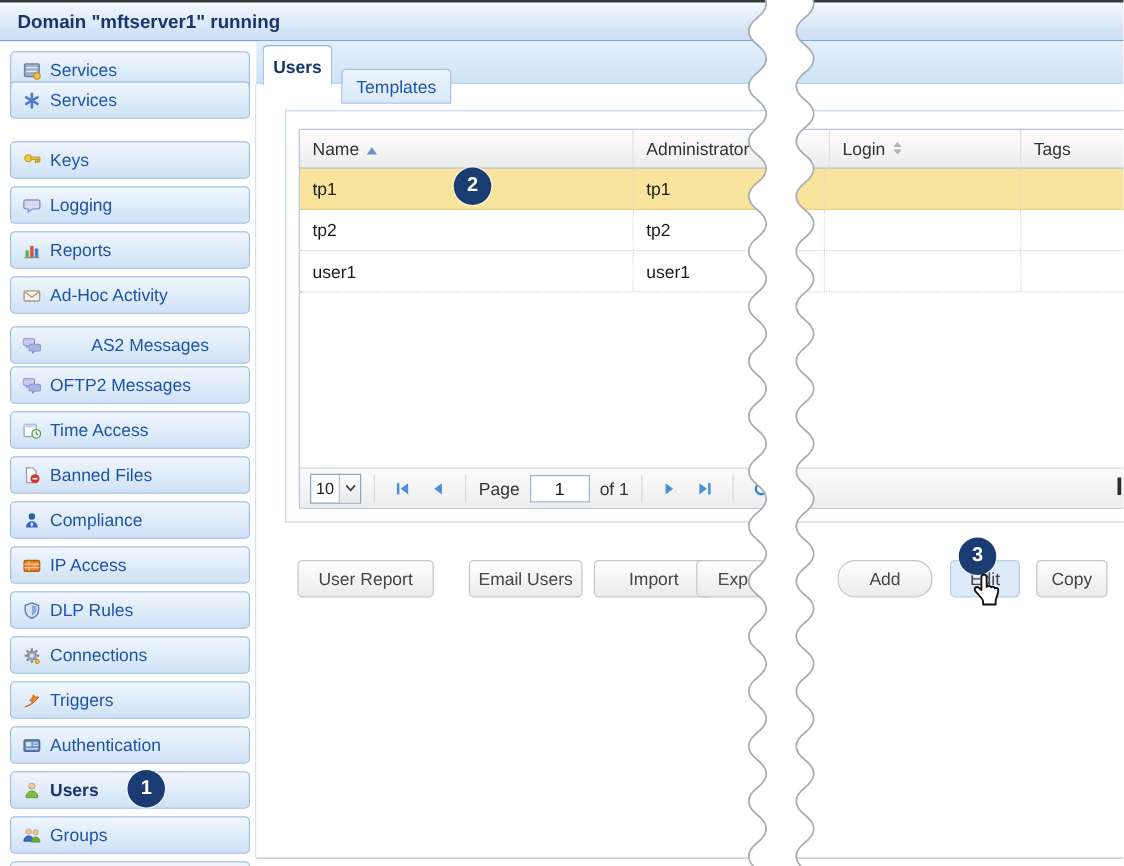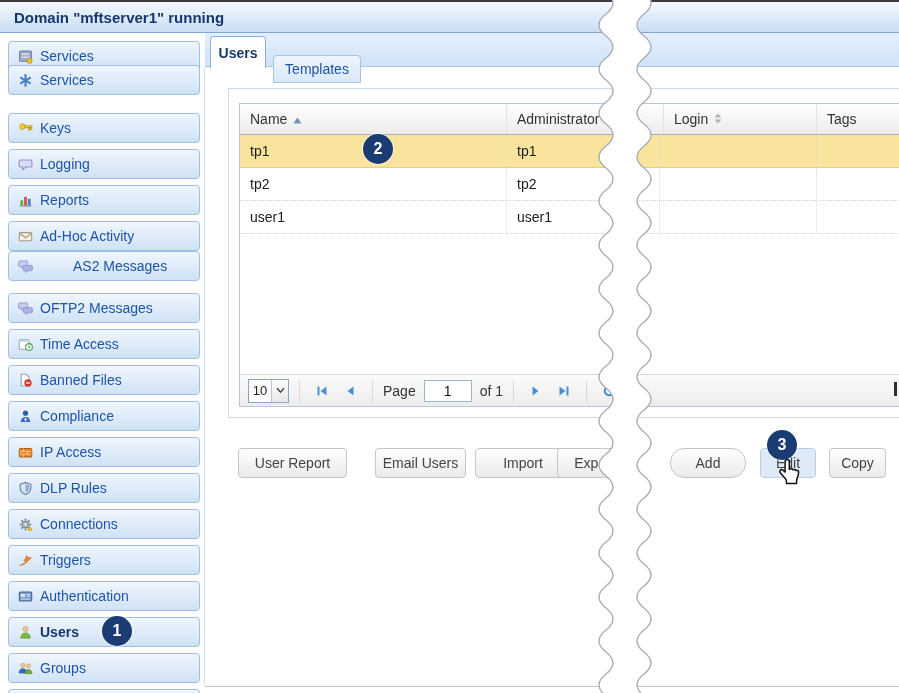--- a/index.html
+++ b/index.html
@@ -139,21 +139,21 @@
       </div>
       <div class="side-item" style="top: 221px;">
         <span class="ic">
           <svg width="15" height="15" viewBox="0 0 14 14">
             <rect x="1.2" y="3.4" width="11.6" height="7.6" rx="1" fill="#f6f1e7" stroke="#a89a82"></rect>
             <path d="M1.4 4l5.6 4.2L12.6 4" fill="none" stroke="#a89a82"></path>
           </svg>
         </span>
         <span>Ad-Hoc Activity</span>
       </div>
-      <div class="side-item" style="top: 251px; gap: 40px;">
+      <div class="side-item" style="top: 261px; gap: 40px;">
         <span class="ic">
           <svg width="15" height="15" viewBox="0 0 14 14">
             <path d="M1.6 1.8h6.2a1.2 1.2 0 0 1 1.2 1.2v2.6A1.2 1.2 0 0 1 7.8 6.8H5l-2 1.6V6.8H1.6A1.2 1.2 0 0 1 .4 5.6V3a1.2 1.2 0 0 1 1.2-1.2z" fill="#c7cdf0" stroke="#8e92c8" stroke-width=".8"></path>
             <path d="M6 6h6.2a1.2 1.2 0 0 1 1.2 1.2v2.6A1.2 1.2 0 0 1 12.2 11H9.4l-2 1.6V11H6a1.2 1.2 0 0 1-1.2-1.2V7.2A1.2 1.2 0 0 1 6 6z" fill="#aab2e6" stroke="#8e92c8" stroke-width=".8"></path>
           </svg>
         </span>
         <span>AS2 Messages</span>
       </div>
       <div class="side-item" style="top: 293px;">
         <span class="ic">

